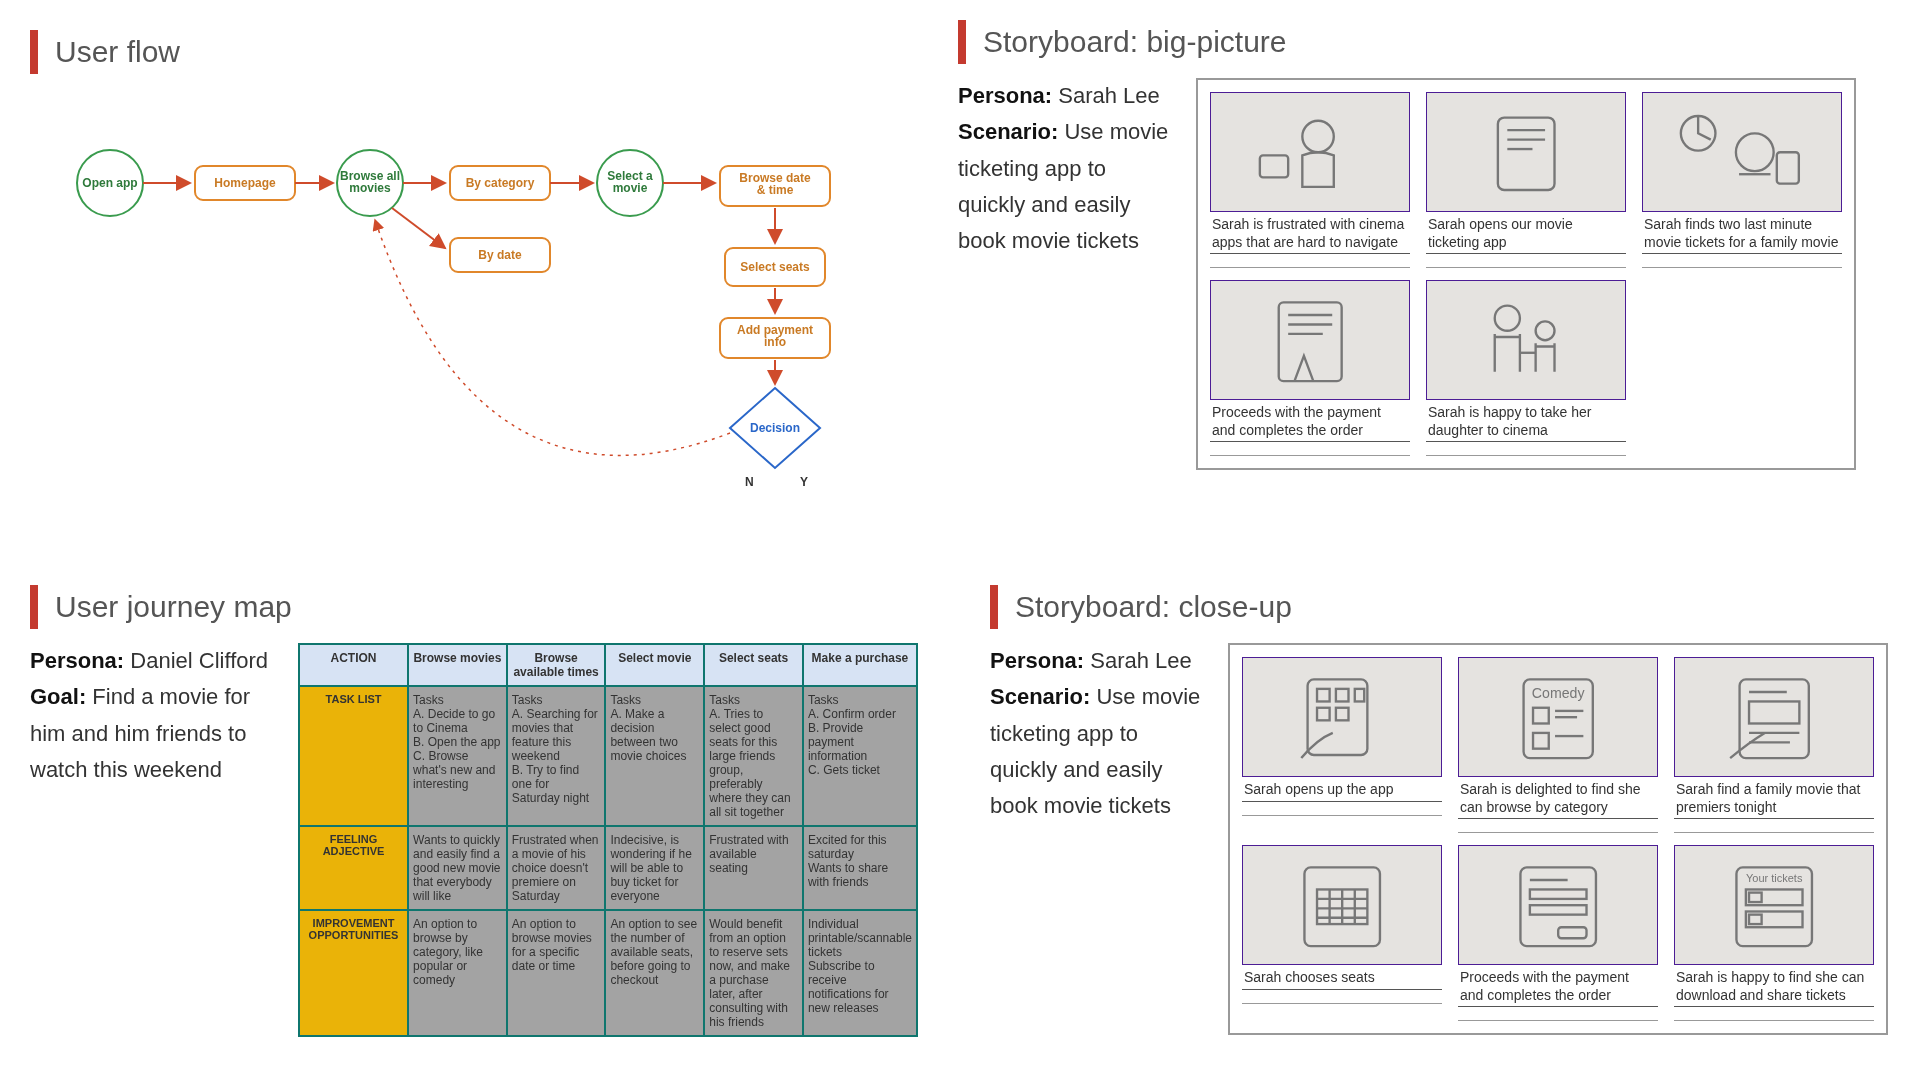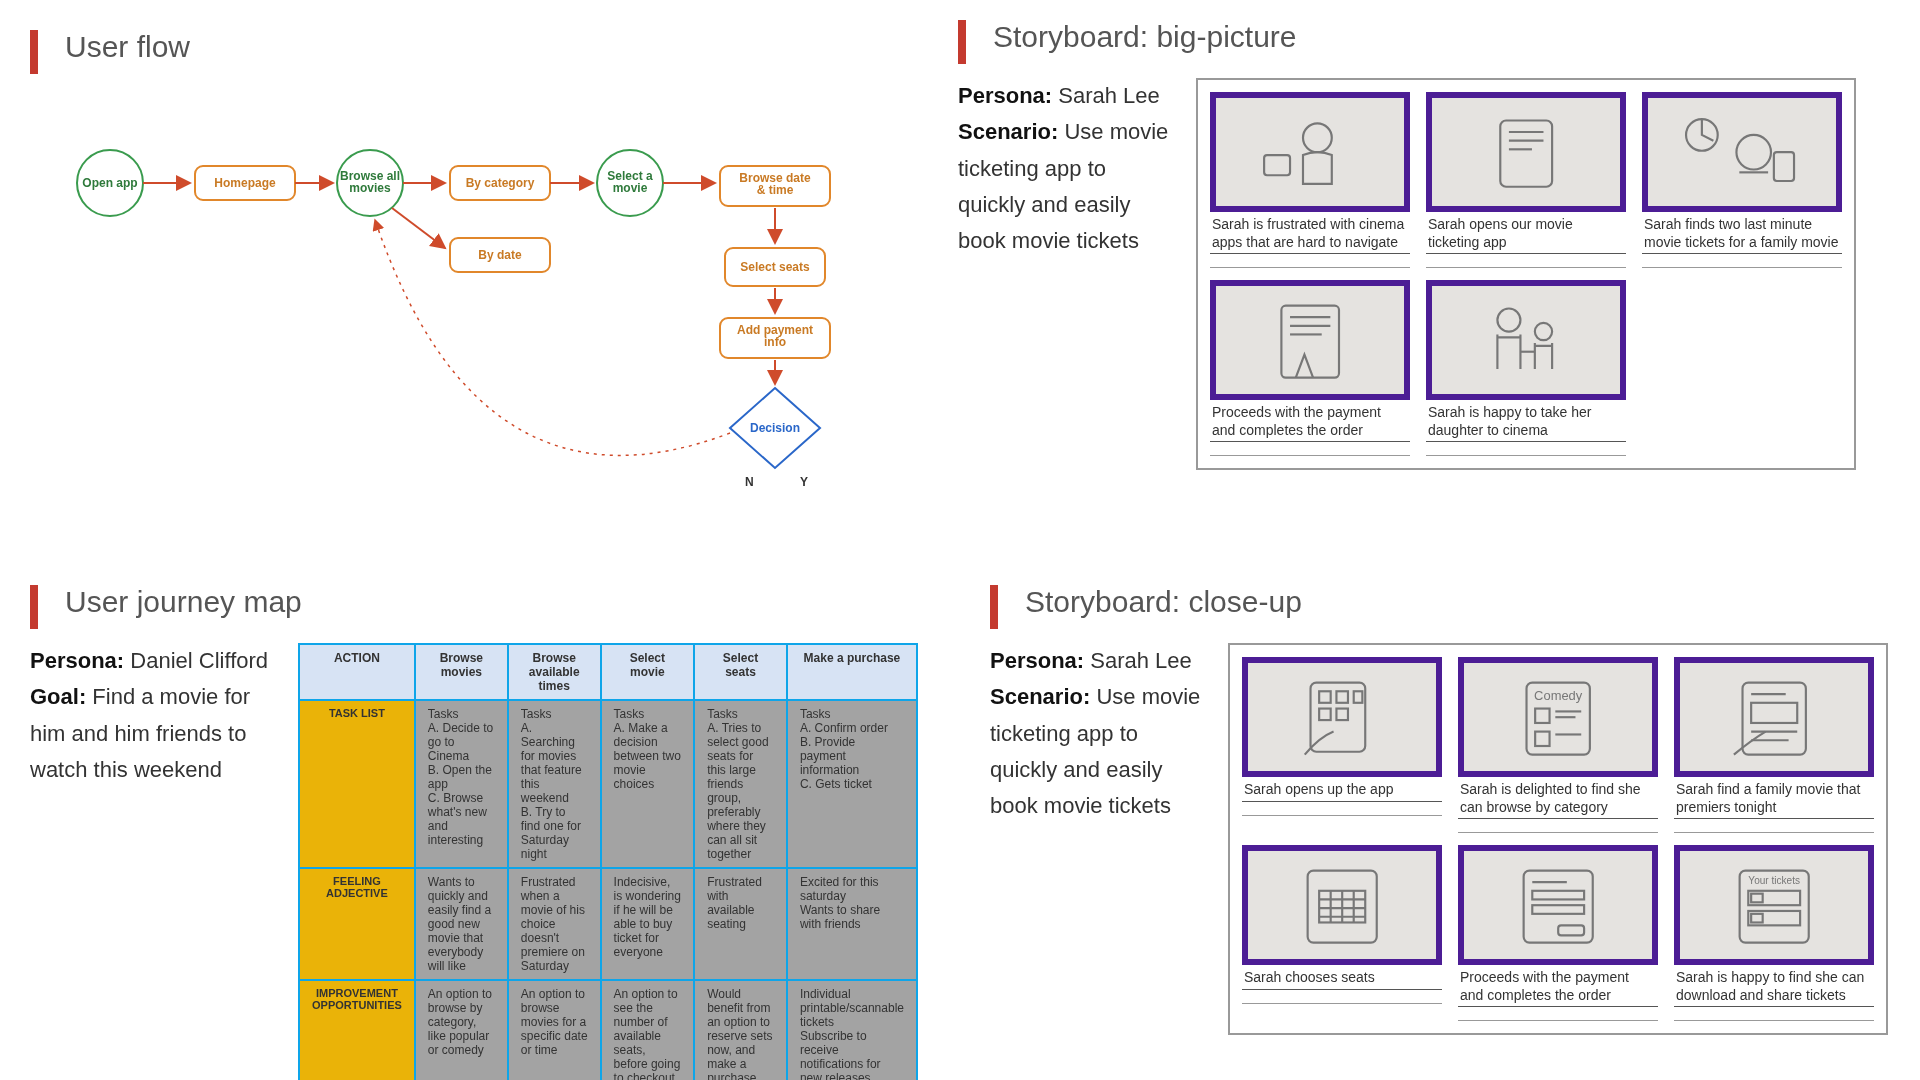--- a/index.html
+++ b/index.html
@@ -2,36 +2,36 @@
 <html><head>
 <meta charset="utf-8">
 <style>
 *{margin:0;padding:0;box-sizing:border-box;font-family:Arial,Helvetica,sans-serif}
 body{width:1920px;height:1080px;background:#fff;position:relative;color:#333}
 .quad{position:absolute}
 .q1{left:30px;top:30px;width:900px}
 .q2{left:958px;top:20px;width:900px}
 .q3{left:30px;top:585px;width:900px}
 .q4{left:990px;top:585px;width:900px}
-.hbar{display:flex;gap:27px;margin-bottom:14px}
+.hbar{display:flex;align-items:center;gap:17px;margin-bottom:14px}
 .redbar{width:8px;height:44px;background:#c43a2f}
 .stitle{font-size:30px;color:#555;font-weight:400}
 .pblock{font-size:22px;line-height:1.65;color:#333;width:220px}
 .pblock b{color:#111}
 .flowsvg{display:block}
 .sbcard{border:2px solid #999;padding:12px;width:660px}
 .sbgrid{display:grid;grid-template-columns:repeat(3,1fr);gap:12px 16px}
 .sbcell{display:flex;flex-direction:column}
-.sket{width:100%;height:120px;background:#e5e3e0;border:6px solid #4c1d95;display:flex;align-items:center;justify-content:center}
+.sket{width:100%;height:120px;background:#e5e3e0;border:1px solid #4c1d95;display:flex;align-items:center;justify-content:center}
 .sket svg{width:80%;height:80%}
 .cap{font-size:14px;border-bottom:1px solid #555;padding:4px 2px 2px;min-height:20px;line-height:1.25}
 .capx{border-bottom:1px solid #999;height:14px}
 .row2{display:flex;gap:18px;align-items:flex-start}
 .jtable{border-collapse:collapse;font-size:12px;width:620px}
-.jtable th,.jtable td{border:2px solid #0ea5e9;padding:6px 12px;vertical-align:top}
+.jtable th,.jtable td{border:2px solid #0f766e;padding:6px 4px;vertical-align:top}
 .jtable thead th{background:#d7e3f4;font-weight:700;text-align:center;font-size:12px}
 .jtable tbody th{background:#eab308;font-weight:700;text-align:center;width:110px;font-size:11px}
 .jtable td{background:#a3a3a3;width:102px}
 </style>
 </head>
 <body>
 
 <div class="quad q1">
   <div class="hbar">
     <div class="redbar"></div>

